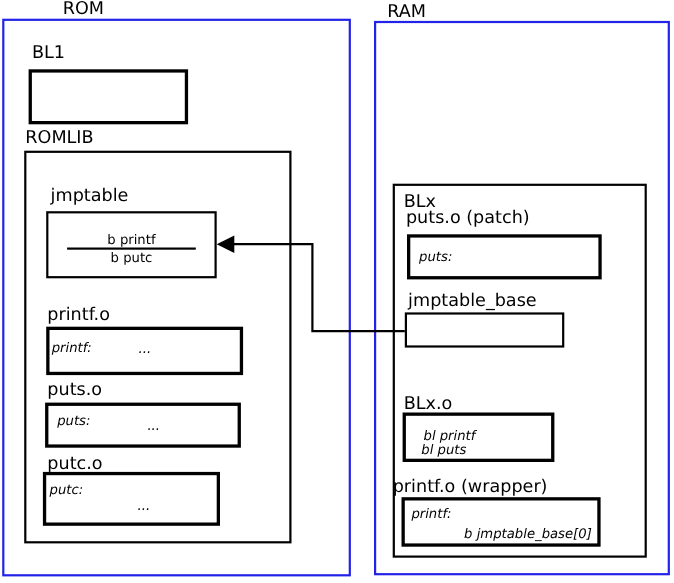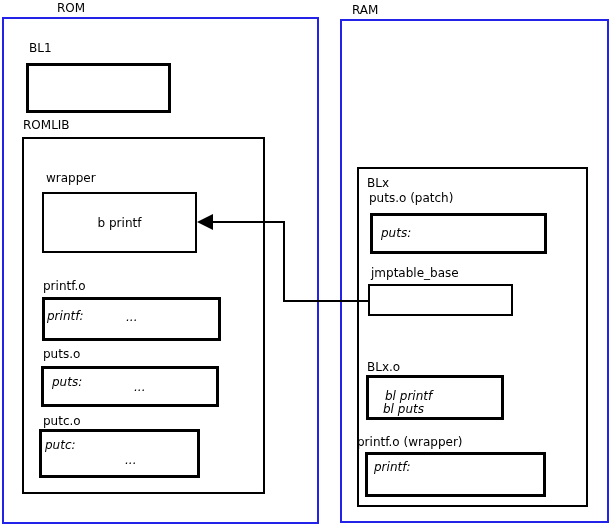--- a/index.html
+++ b/index.html
@@ -7,21 +7,21 @@
     --line-black:#000000;
     --background:#ffffff;
   }
   html,body{margin:0;padding:0;background:var(--background);}
   .canvas{
     position:relative;width:613px;height:530px;background:var(--background);
     font-family:"DejaVu Sans","Liberation Sans",sans-serif;color:#000;
     overflow:hidden;
   }
   .canvas *{box-sizing:border-box;}
-  .label{position:absolute;font-size:12px;line-height:14px;white-space:nowrap;}
+  .label{position:absolute;font-size:16px;line-height:14px;white-space:nowrap;}
   .frame{position:absolute;border:2px solid var(--frame-blue);background:transparent;}
   .box{position:absolute;border:2px solid var(--line-black);background:#fff;}
   .b3{border-width:3px;font-style:italic;}
   .box span{position:absolute;font-size:12px;line-height:14px;white-space:nowrap;}
   .jmptable{display:flex;flex-direction:column;padding:17px;}
   .jrow{flex:1;border-top:2px solid var(--line-black);display:flex;align-items:center;justify-content:center;font-size:11px;line-height:12px;}
   .jrow:first-child{border-top:none;}
   .overlay{position:absolute;left:0;top:0;z-index:10;pointer-events:none;}
 </style>
 </head>
@@ -31,24 +31,27 @@
 
   <span class="label" style="left:57px;top:1px">ROM</span>
   <div class="frame" style="left:2px;top:17px;width:317px;height:507px"></div>
 
   <span class="label" style="left:29px;top:41px">BL1</span>
   <div class="box b3" style="left:26px;top:63px;width:145px;height:50px"></div>
 
   <span class="label" style="left:23px;top:118px">ROMLIB</span>
   <div class="box" style="left:22px;top:137px;width:243px;height:357px"></div>
 
-  <span class="label" style="left:46px;top:171px">wrapper</span>
+  <span class="label" style="left:46px;top:171px">jmptable</span>
   <div class="box jmptable" style="left:42px;top:192px;width:155px;height:61px">
     <div class="jrow">
         <span style="position:static">b printf</span>
+      </div>
+    <div class="jrow">
+        <span style="position:static">b putc</span>
       </div>
   </div>
 
   <span class="label" style="left:43px;top:279px">printf.o</span>
   <div class="box b3" style="left:42px;top:297px;width:179px;height:44px">
     <span style="left:2px;top:9px">printf:</span>
     <span style="left:81px;top:10px">...</span>
   </div>
 
   <span class="label" style="left:43px;top:347px">puts.o</span>
@@ -79,20 +82,21 @@
 
   <span class="label" style="left:367px;top:360px">BLx.o</span>
   <div class="box b3" style="left:366px;top:375px;width:138px;height:45px">
     <span style="left:16px;top:11px">bl printf</span>
     <span style="left:14px;top:24px">bl puts</span>
   </div>
 
   <span class="label" style="left:357px;top:435px">printf.o (wrapper)</span>
   <div class="box b3" style="left:365px;top:452px;width:181px;height:45px">
     <span style="left:6px;top:5px">printf:</span>
+    <span style="right:5px;top:23px">b jmptable_base[0]</span>
   </div>
 
   <svg class="overlay" width="613" height="530" viewBox="0 0 613 530">
     <path d="M368 301 H284 V222 H210" fill="none" stroke="#000" stroke-width="2"></path>
     <polygon points="197,222 213,214 213,230" fill="#000"></polygon>
   </svg>
 
 </div>
 
 </body></html>

